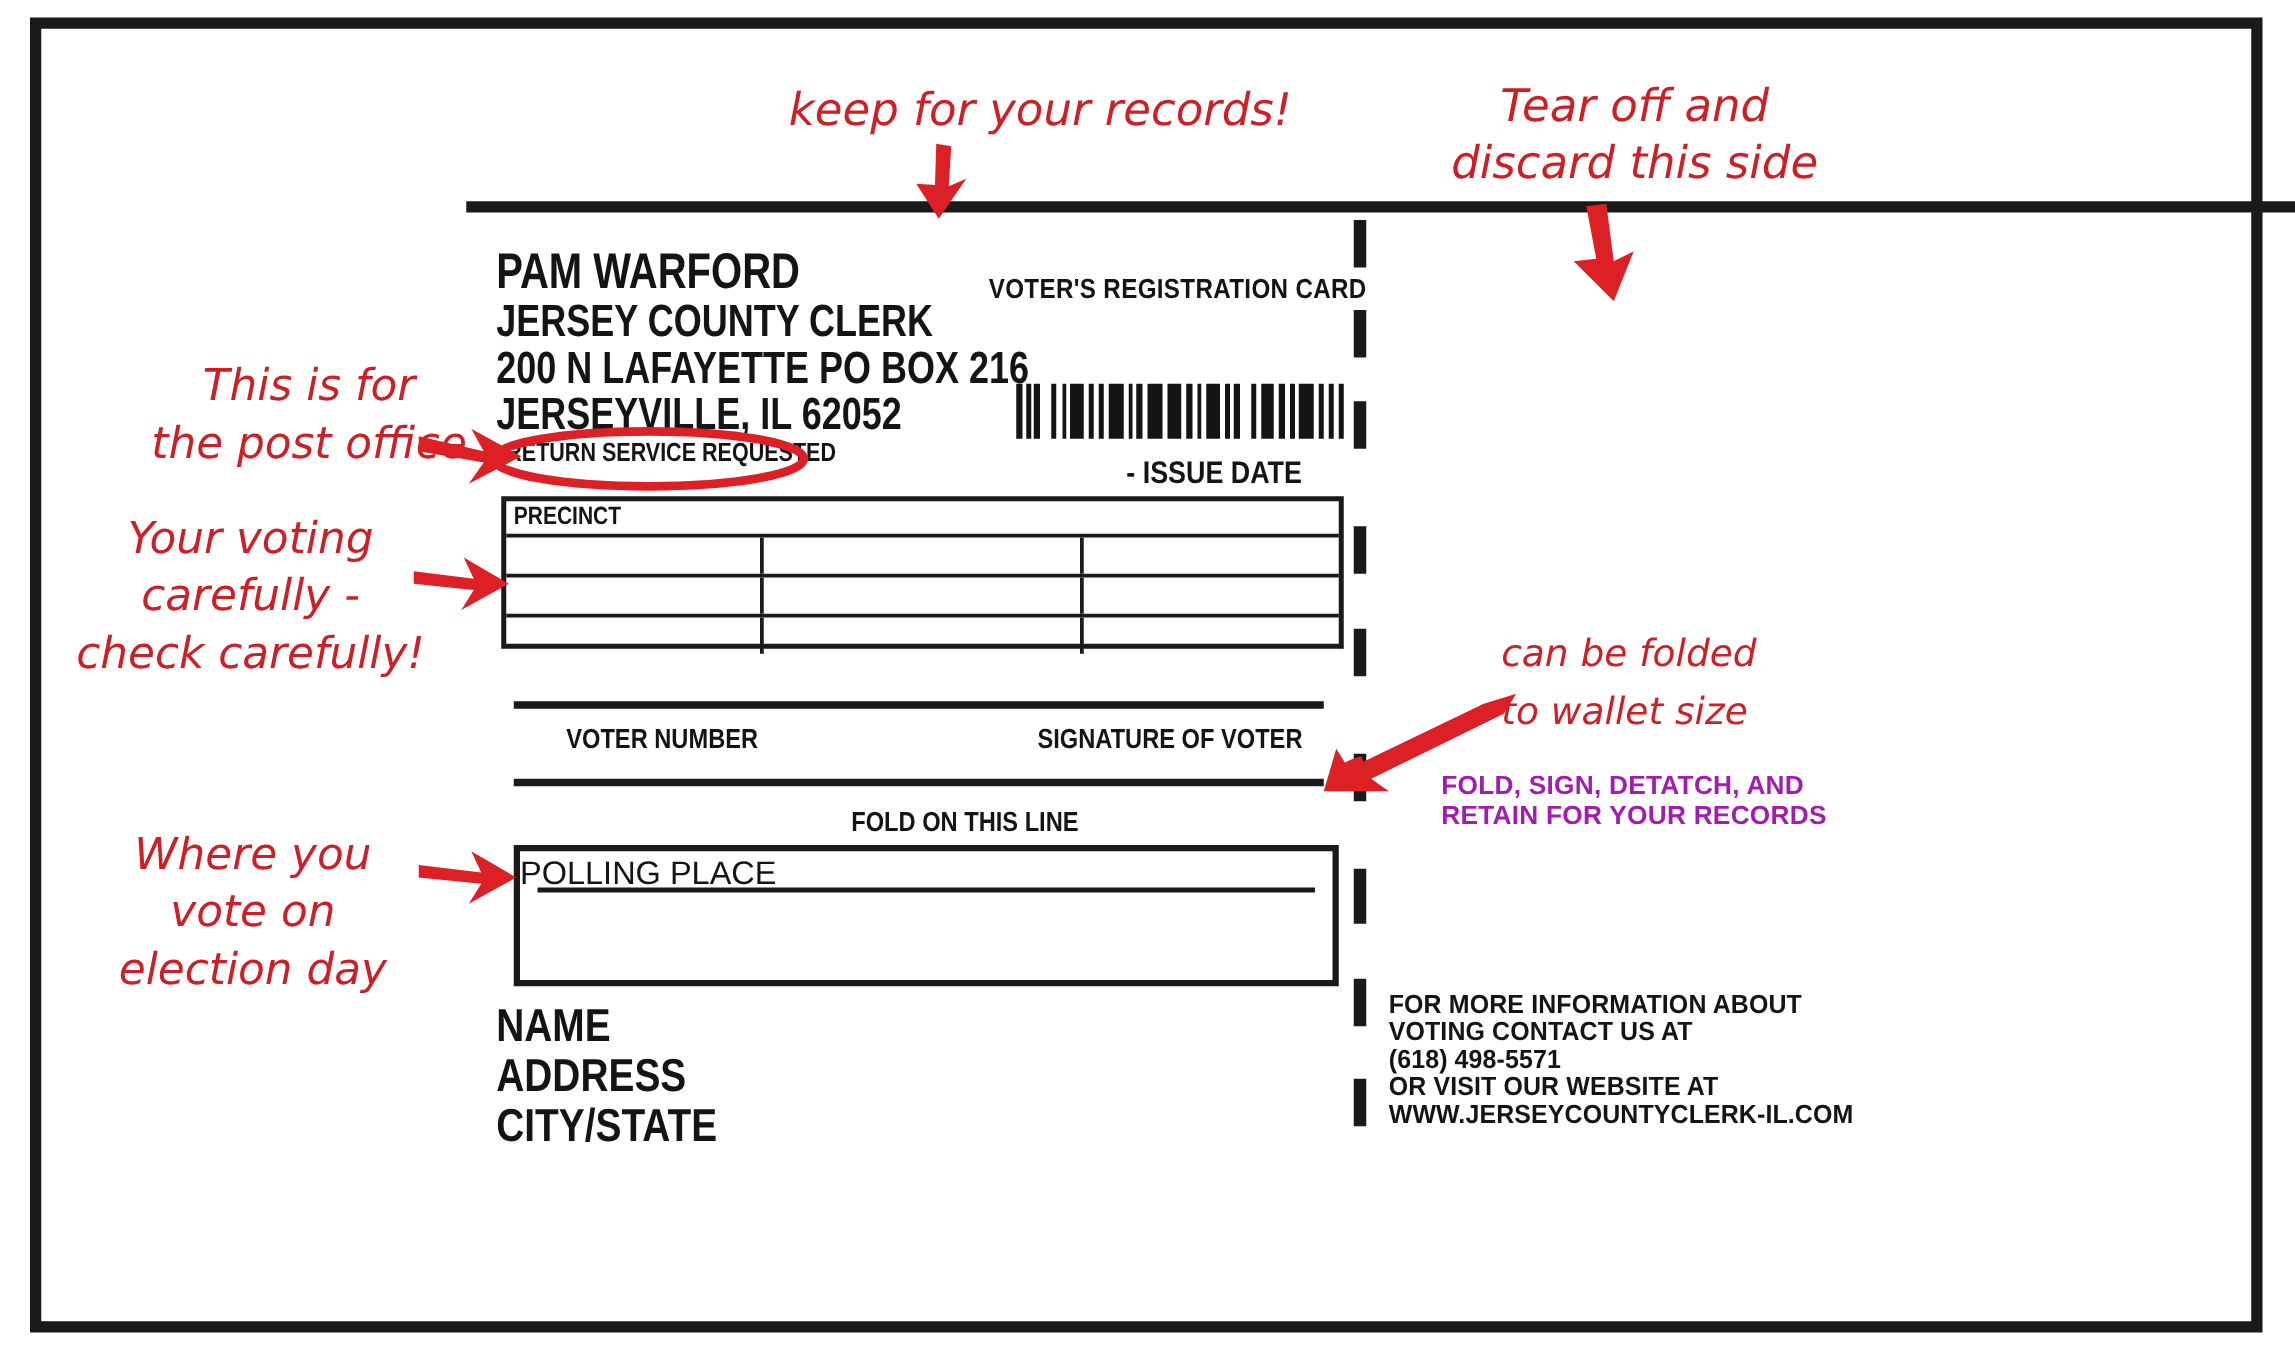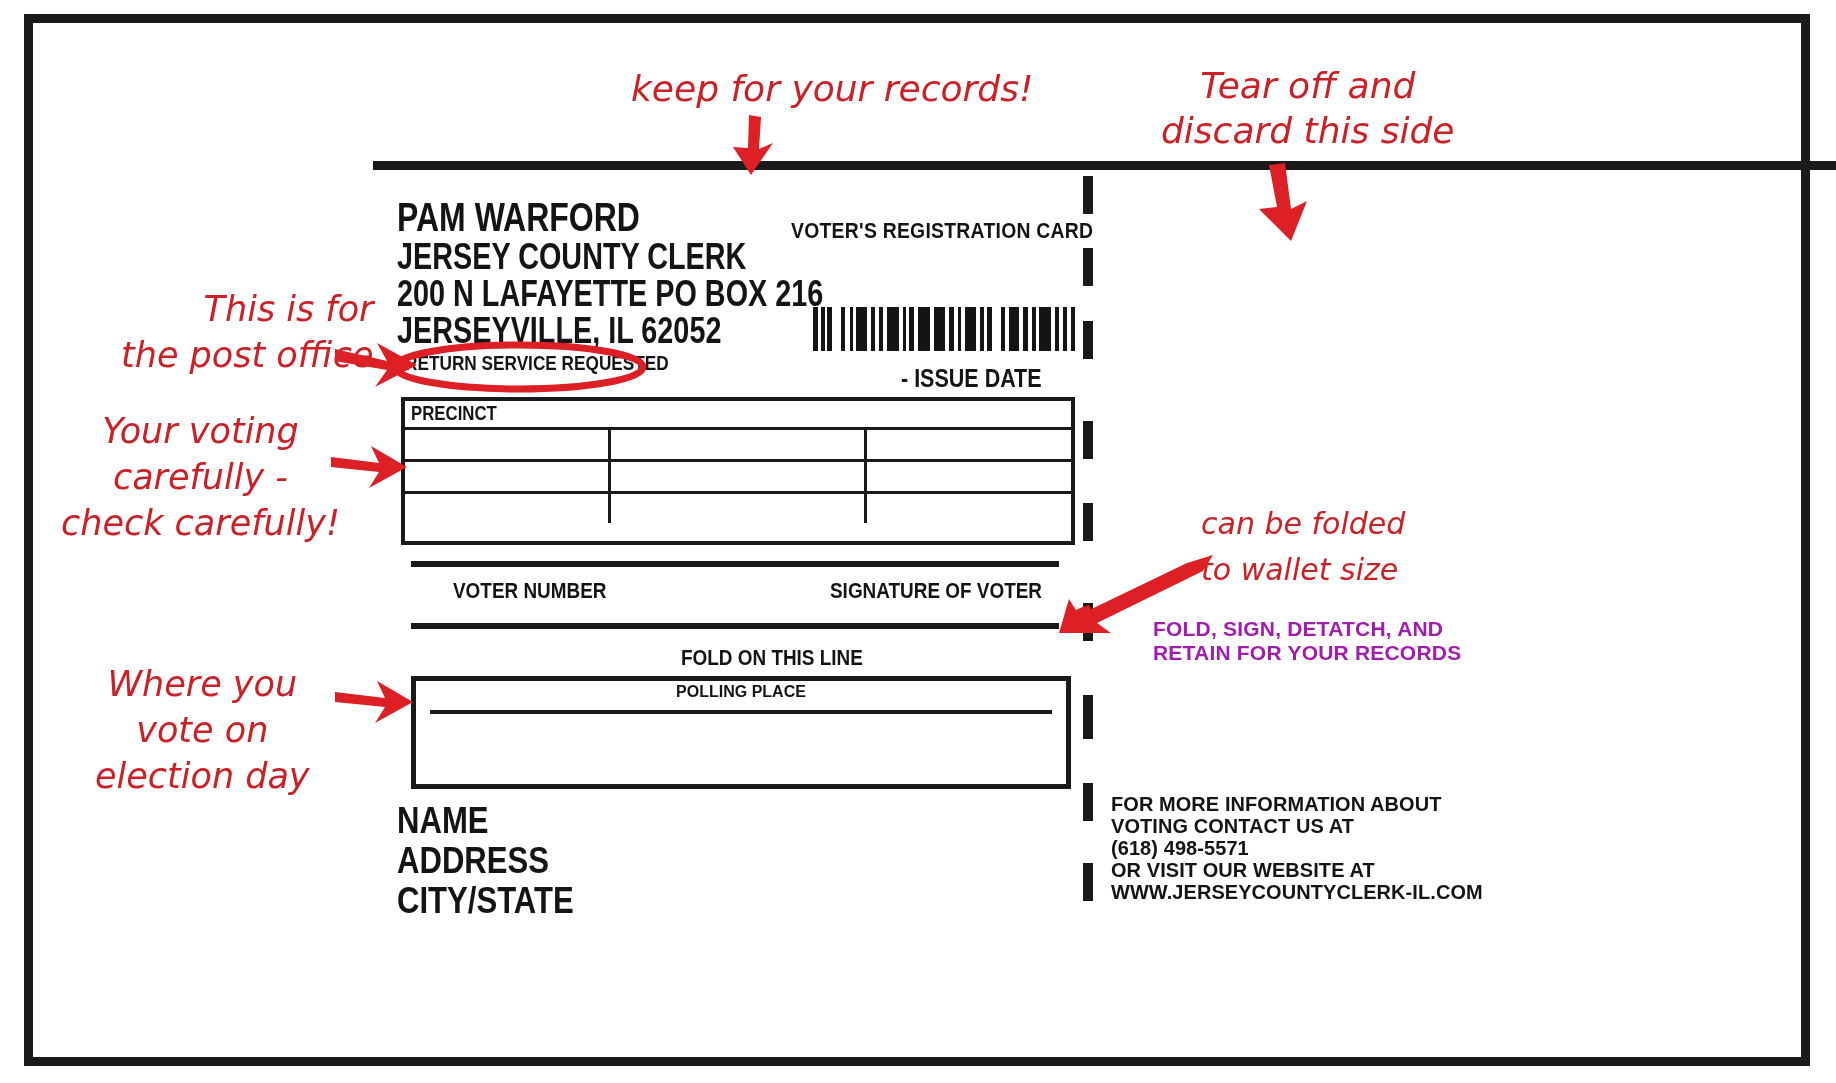--- a/index.html
+++ b/index.html
@@ -41,21 +41,21 @@
   #barcode{position:absolute;left:780px;top:284px;width:262px;height:44px;
            display:flex;align-items:stretch;}
   #barcode i{display:block;background:#141414;}
 
   #issue{position:absolute;left:868px;top:341px;font-size:25px;
          font-family:"Liberation Sans Narrow","Liberation Sans",sans-serif;
          font-weight:bold;color:#141414;white-space:nowrap;
          transform:scaleX(.86);transform-origin:left center;}
 
   
-  #precinct{position:absolute;left:368px;top:374px;width:674px;height:148px;
+  #precinct{position:absolute;left:368px;top:374px;width:674px;height:122px;
             border:4px solid #1a1a1a;box-sizing:border-box;background:#fff;}
   #precinct .hdr{height:26px;border-bottom:3px solid #1a1a1a;position:relative;}
   #precinct .hdr span{position:absolute;left:6px;top:1px;font-size:20px;
         font-family:"Liberation Sans Narrow","Liberation Sans",sans-serif;
         font-weight:bold;color:#141414;transform:scaleX(.84);
         transform-origin:left center;}
   #precinct .rows{position:absolute;left:0;right:0;top:29px;bottom:0;}
   #precinct .r{height:29px;border-bottom:3px solid #1a1a1a;display:flex;}
   #precinct .r:last-child{border-bottom:none;}
   #precinct .c{border-right:3px solid #1a1a1a;box-sizing:border-box;}
@@ -76,23 +76,23 @@
 
   #fold-rule{left:378px;top:600px;width:648px;height:6px;}
   #fold-lab{position:absolute;left:648px;top:622px;font-size:22px;
           font-family:"Liberation Sans Narrow","Liberation Sans",sans-serif;
           font-weight:bold;color:#141414;transform:scaleX(.86);
           transform-origin:left center;white-space:nowrap;}
 
   
   #polling{position:absolute;left:378px;top:653px;width:660px;height:113px;
            border:5px solid #1a1a1a;box-sizing:border-box;background:#fff;}
-  #polling .lab{position:absolute;left:0;right:0;top:2px;text-align:center;
-           font-size:16px;font-family:"Liberation Sans Narrow","Liberation Sans",sans-serif;
-           font-weight:bold;color:#141414;}
+  #polling .lab{position:absolute;left:0;right:0;top:2px;
+           font-size:26px;font-family:"Liberation Sans Narrow","Liberation Sans",sans-serif;
+           font-weight:normal;color:#141414;}
   #polling .ln{position:absolute;left:14px;right:14px;top:29px;height:4px;
            background:#1a1a1a;}
 
   
   #botlabels{position:absolute;left:364px;top:778px;}
   #botlabels div{font-family:"Liberation Sans Narrow","Liberation Sans",sans-serif;
           font-weight:bold;color:#141414;font-size:37px;line-height:40px;
           transform:scaleX(.84);transform-origin:left center;white-space:nowrap;}
 
   
@@ -108,21 +108,21 @@
   .ann{position:absolute;color:#cc2026;}
   .ann .t{font-family:"DejaVu Sans",sans-serif;font-style:italic;
           font-weight:400;color:#cc2026;white-space:nowrap;}
 
   #ann-keep{left:598px;top:46px;}
   #ann-keep .t{font-size:36px;line-height:40px;}
 
   #ann-tear{left:1128px;top:40px;text-align:center;}
   #ann-tear .t{font-size:36px;line-height:45px;}
 
-  #ann-post{left:88px;top:263px;text-align:right;}
+  #ann-post{left:88px;top:263px;text-align:center;}
   #ann-post .t{font-size:35px;line-height:46px;}
 
   #ann-distr{left:28px;top:385px;text-align:center;}
   #ann-distr .t{font-size:35px;line-height:46px;}
 
   #ann-wallet{left:1168px;top:478px;}
   #ann-wallet .t{font-size:30px;line-height:46px;}
 
   #ann-where{left:62px;top:638px;text-align:center;}
   #ann-where .t{font-size:35px;line-height:46px;}

